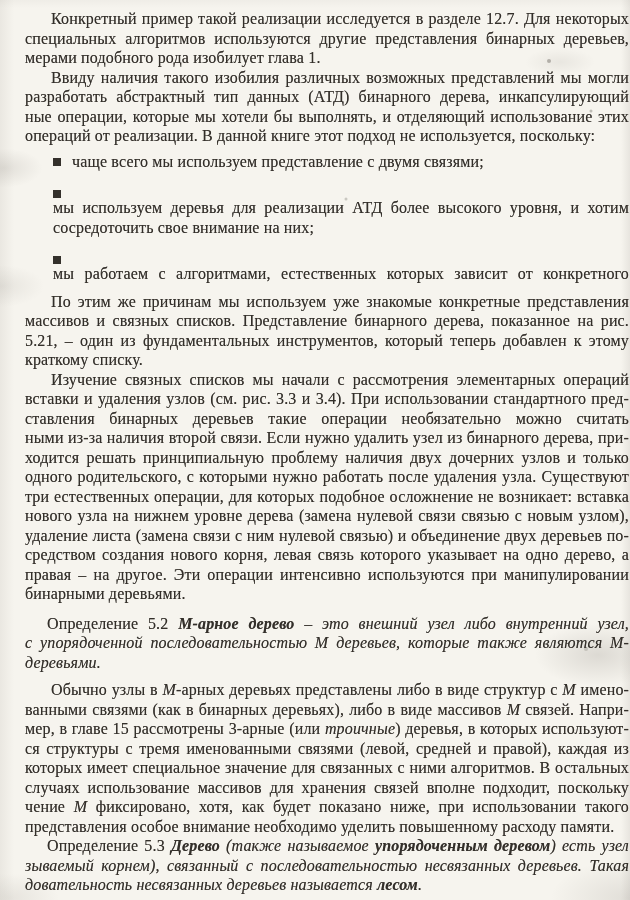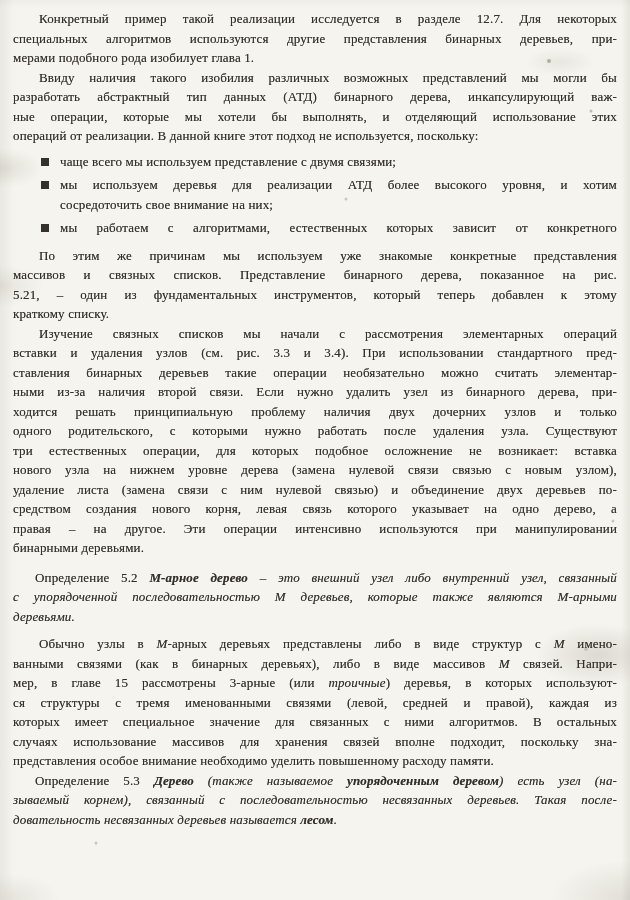--- a/index.html
+++ b/index.html
@@ -35,37 +35,37 @@
     background:transparent;pointer-events:none;
     box-shadow:
       548px 60px 0 1px rgba(90,85,78,0.40),
       590px 110px 0 0.5px rgba(90,85,78,0.35),
       345px 198px 0 0.5px rgba(90,85,78,0.28),
       612px 520px 0 0.5px rgba(90,85,78,0.30),
       95px 842px 0 0.5px rgba(90,85,78,0.30),
       585px 648px 0 1px rgba(90,85,78,0.22);
   }
   .content{
-    position:absolute;left:13px;top:9px;width:604px;
-    font-size:13px;
+    position:absolute;left:25px;top:9px;width:604px;
+    font-size:16px;
     letter-spacing:0.15px;
     text-shadow:0 0 0.5px rgba(46,42,38,0.55);
   }
   .line{
     height:19.5px;line-height:19.5px;
     overflow:hidden;
     text-align:justify;
     text-align-last:justify;
     white-space:normal;
   }
   .line.last{text-align-last:left;}
   .line.indent{padding-left:26px;}
   .bullets{margin-top:6px;margin-bottom:8px;}
   .bullet{display:flex;margin-left:28px;}
-  .bullet + .bullet{margin-top:4px;}
+  .bullet + .bullet{margin-top:13px;flex-direction:column;}
   .bullet .marker{
     flex:none;width:8px;height:8px;background:#34302b;margin:6px 11px 0 0;
   }
   .bullet .btext{flex:1;min-width:0;}
   .definition{font-style:italic;}
   .def-52{margin-top:10px;margin-bottom:8px;}
   .def-53{}
   .definition .line.indent{padding-left:22px;}
   .def-label{font-style:normal;font-weight:normal;}
   .bi{font-weight:bold;font-style:italic;}
@@ -141,20 +141,21 @@
       <div class="line last">деревьями.</div>
     </div>
 
     <div class="para">
       <div class="line indent"><span>Обычно узлы в </span><span class="it">М</span><span>-арных деревьях представлены либо в виде структур с </span><span class="it">М</span><span> имено-</span></div>
       <div class="line"><span>ванными связями (как в бинарных деревьях), либо в виде массивов </span><span class="it">М</span><span> связей. Напри-</span></div>
       <div class="line"><span>мер, в главе 15 рассмотрены 3-арные (или </span><span class="it">троичные</span><span>) деревья, в которых используют-</span></div>
       <div class="line">ся структуры с тремя именованными связями (левой, средней и правой), каждая из</div>
       <div class="line">которых имеет специальное значение для связанных с ними алгоритмов. В остальных</div>
       <div class="line">случаях использование массивов для хранения связей вполне подходит, поскольку зна-</div>
+      <div class="line"><span>чение </span><span class="it">М</span><span> фиксировано, хотя, как будет показано ниже, при использовании такого</span></div>
       <div class="line last">представления особое внимание необходимо уделить повышенному расходу памяти.</div>
     </div>
 
     <div class="definition def-53">
       <div class="line indent"><span class="def-label">Определение 5.3 </span><span class="bi">Дерево </span><span>(также называемое </span><span class="bi">упорядоченным деревом</span><span>) есть узел (на-</span></div>
       <div class="line">зываемый корнем), связанный с последовательностью несвязанных деревьев. Такая после-</div>
       <div class="line last"><span>довательность несвязанных деревьев называется </span><span class="bi">лесом</span><span>.</span></div>
     </div>
 
   </div>

